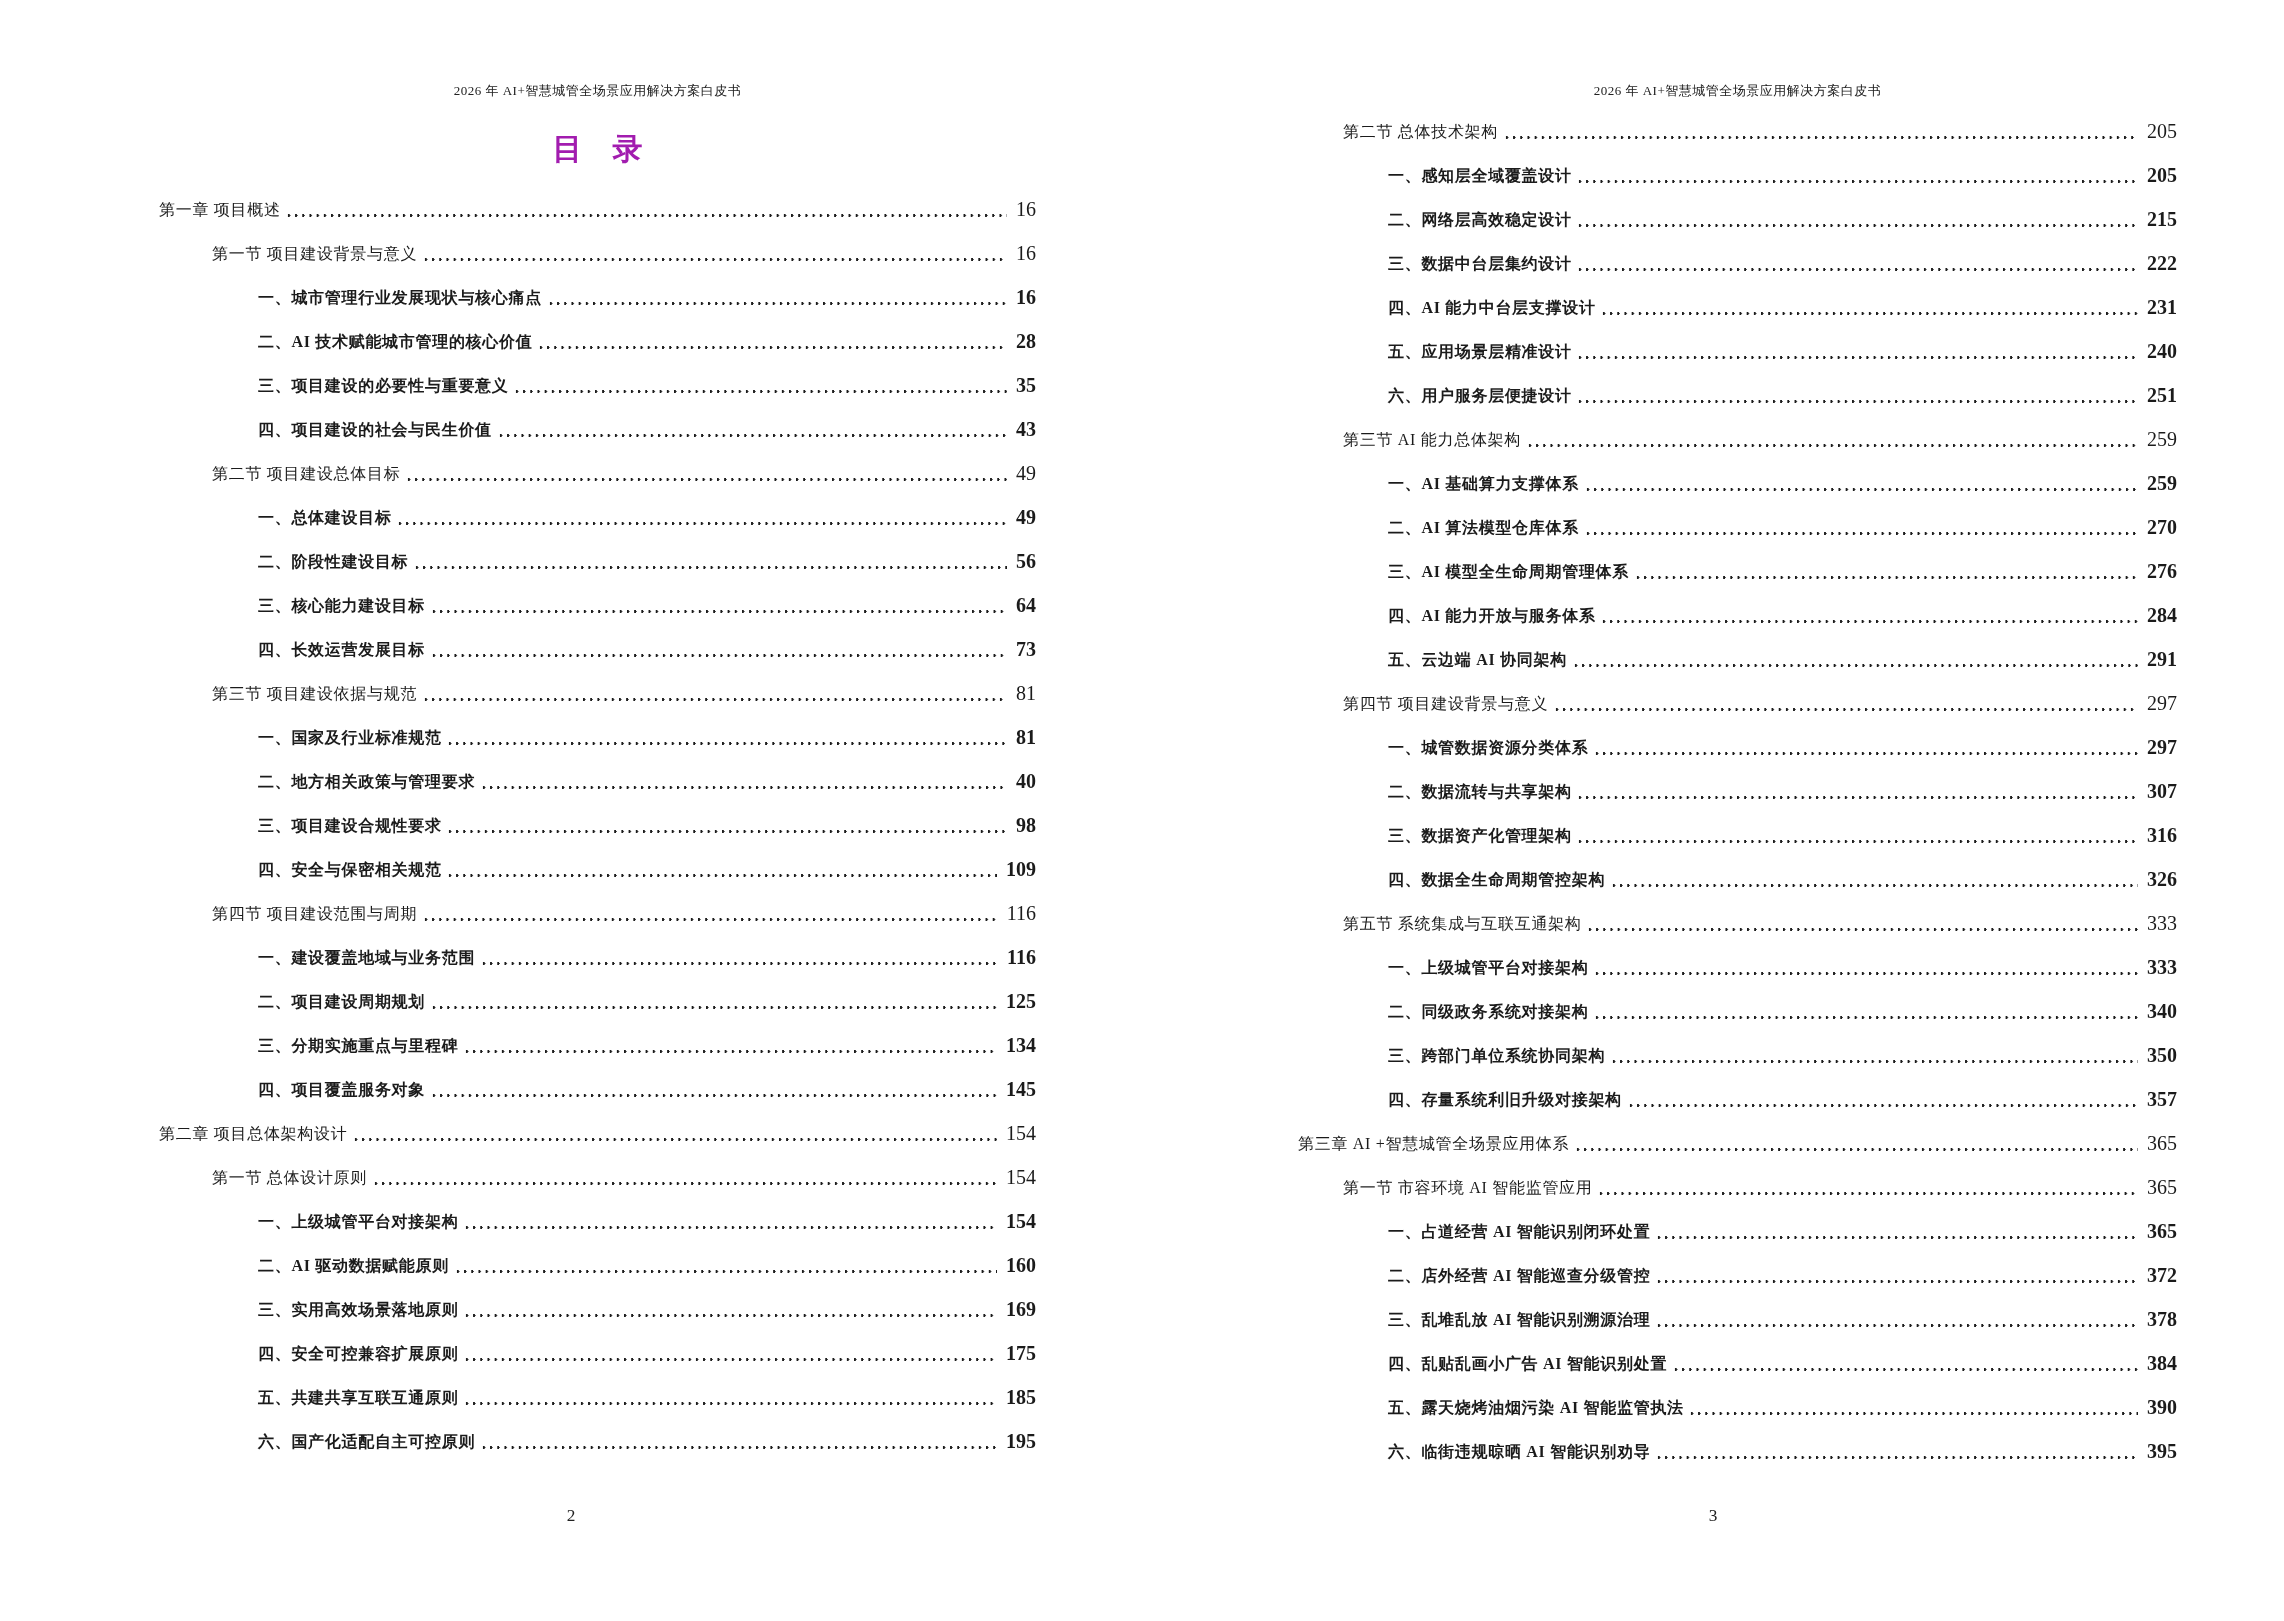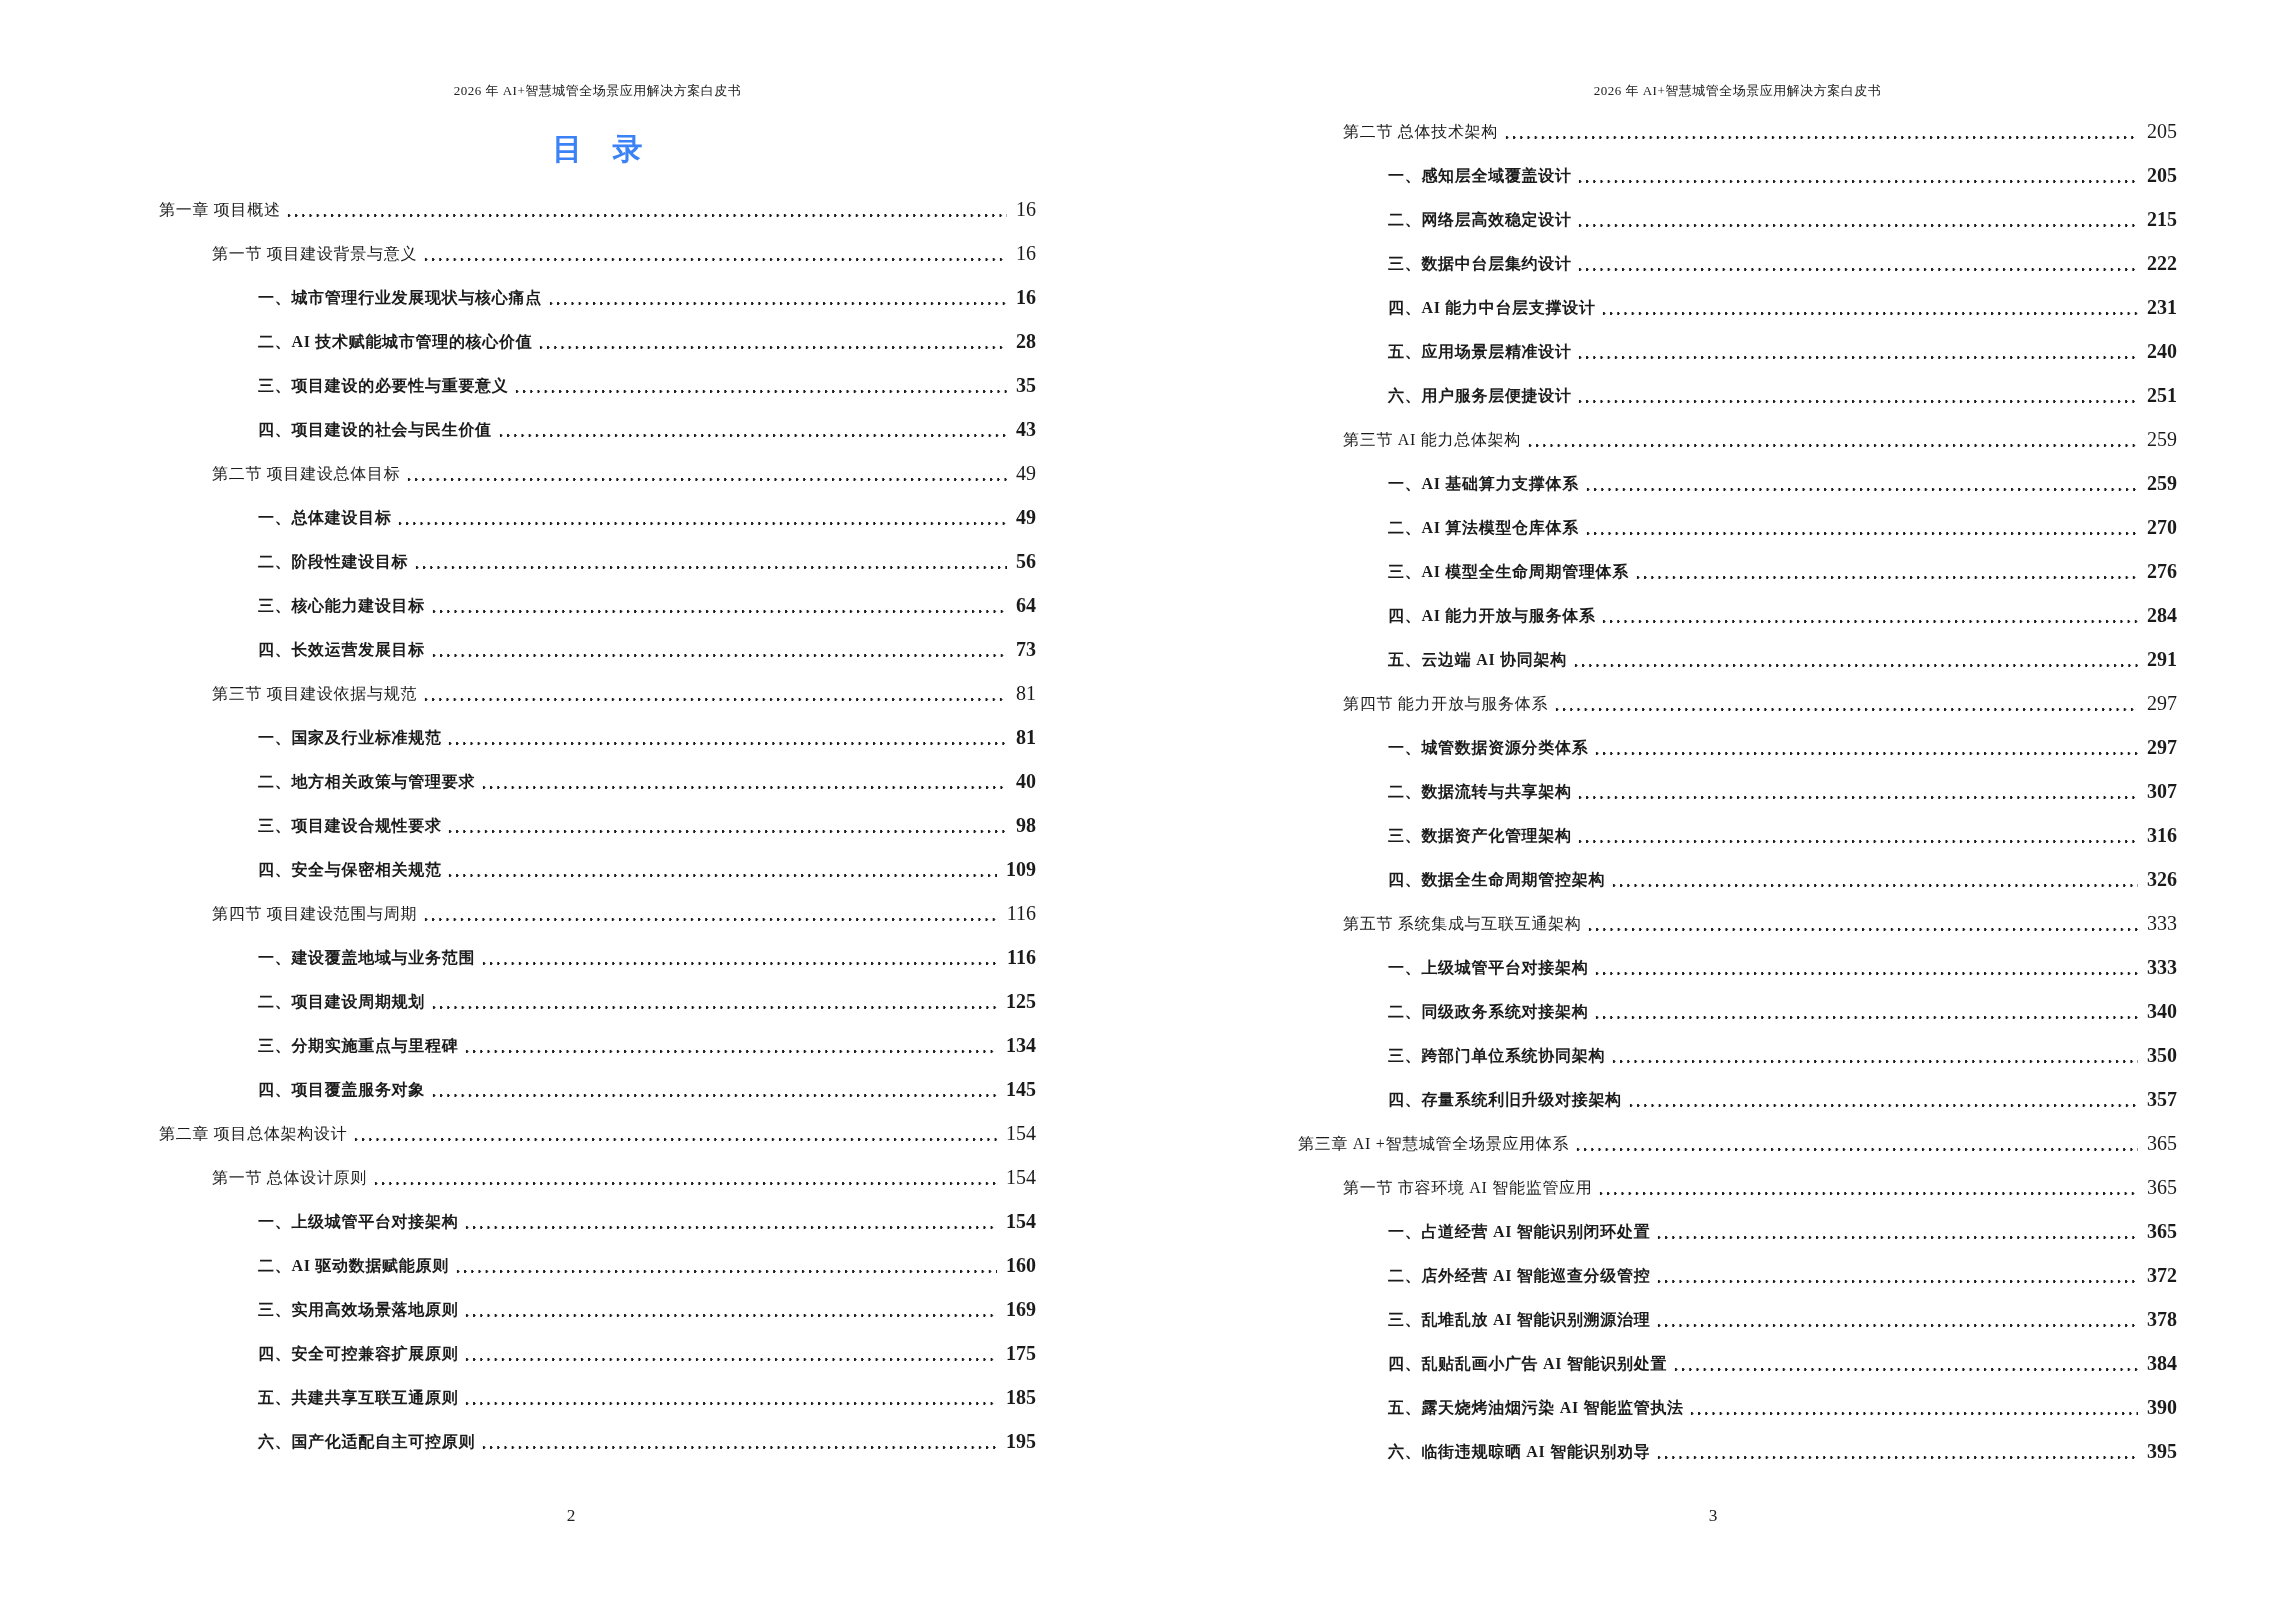--- a/index.html
+++ b/index.html
@@ -16,21 +16,21 @@
     position:absolute;top:80px;text-align:center;
     font-size:13px;line-height:21px;letter-spacing:0.5px;color:#222;
     white-space:nowrap;
   }
   #page-left .header{left:159px;width:877px;}
   #page-right .header{left:156px;width:879px;}
 
   .toc-title{
     position:absolute;top:129px;left:159px;width:877px;
     text-align:center;font-size:30px;line-height:40px;font-weight:bold;
-    word-spacing:0.75em;color:#3b82f6;
+    word-spacing:0.75em;color:#a21caf;
   }
 
   .entries{position:absolute;}
   #page-left .entries{left:159px;top:196px;width:877px;--ind-s:53px;--ind-i:99px;}
   #page-right .entries{left:156px;top:118px;width:879px;--ind-s:45px;--ind-i:90px;}
 
   .row{position:relative;height:44px;}
   .row-inner{
     position:absolute;top:0;left:0;right:0;
     display:flex;align-items:stretch;
@@ -354,21 +354,21 @@
       </div>
       <div class="row item">
         <div class="row-inner">
           <span class="t">五、云边端 AI 协同架构</span>
           <span class="dots"></span>
           <span class="pg">291</span>
         </div>
       </div>
       <div class="row section">
         <div class="row-inner">
-          <span class="t">第四节 能力开放与服务体系</span>
+          <span class="t">第四节 项目建设背景与意义</span>
           <span class="dots"></span>
           <span class="pg">297</span>
         </div>
       </div>
       <div class="row item">
         <div class="row-inner">
           <span class="t">一、城管数据资源分类体系</span>
           <span class="dots"></span>
           <span class="pg">297</span>
         </div>

